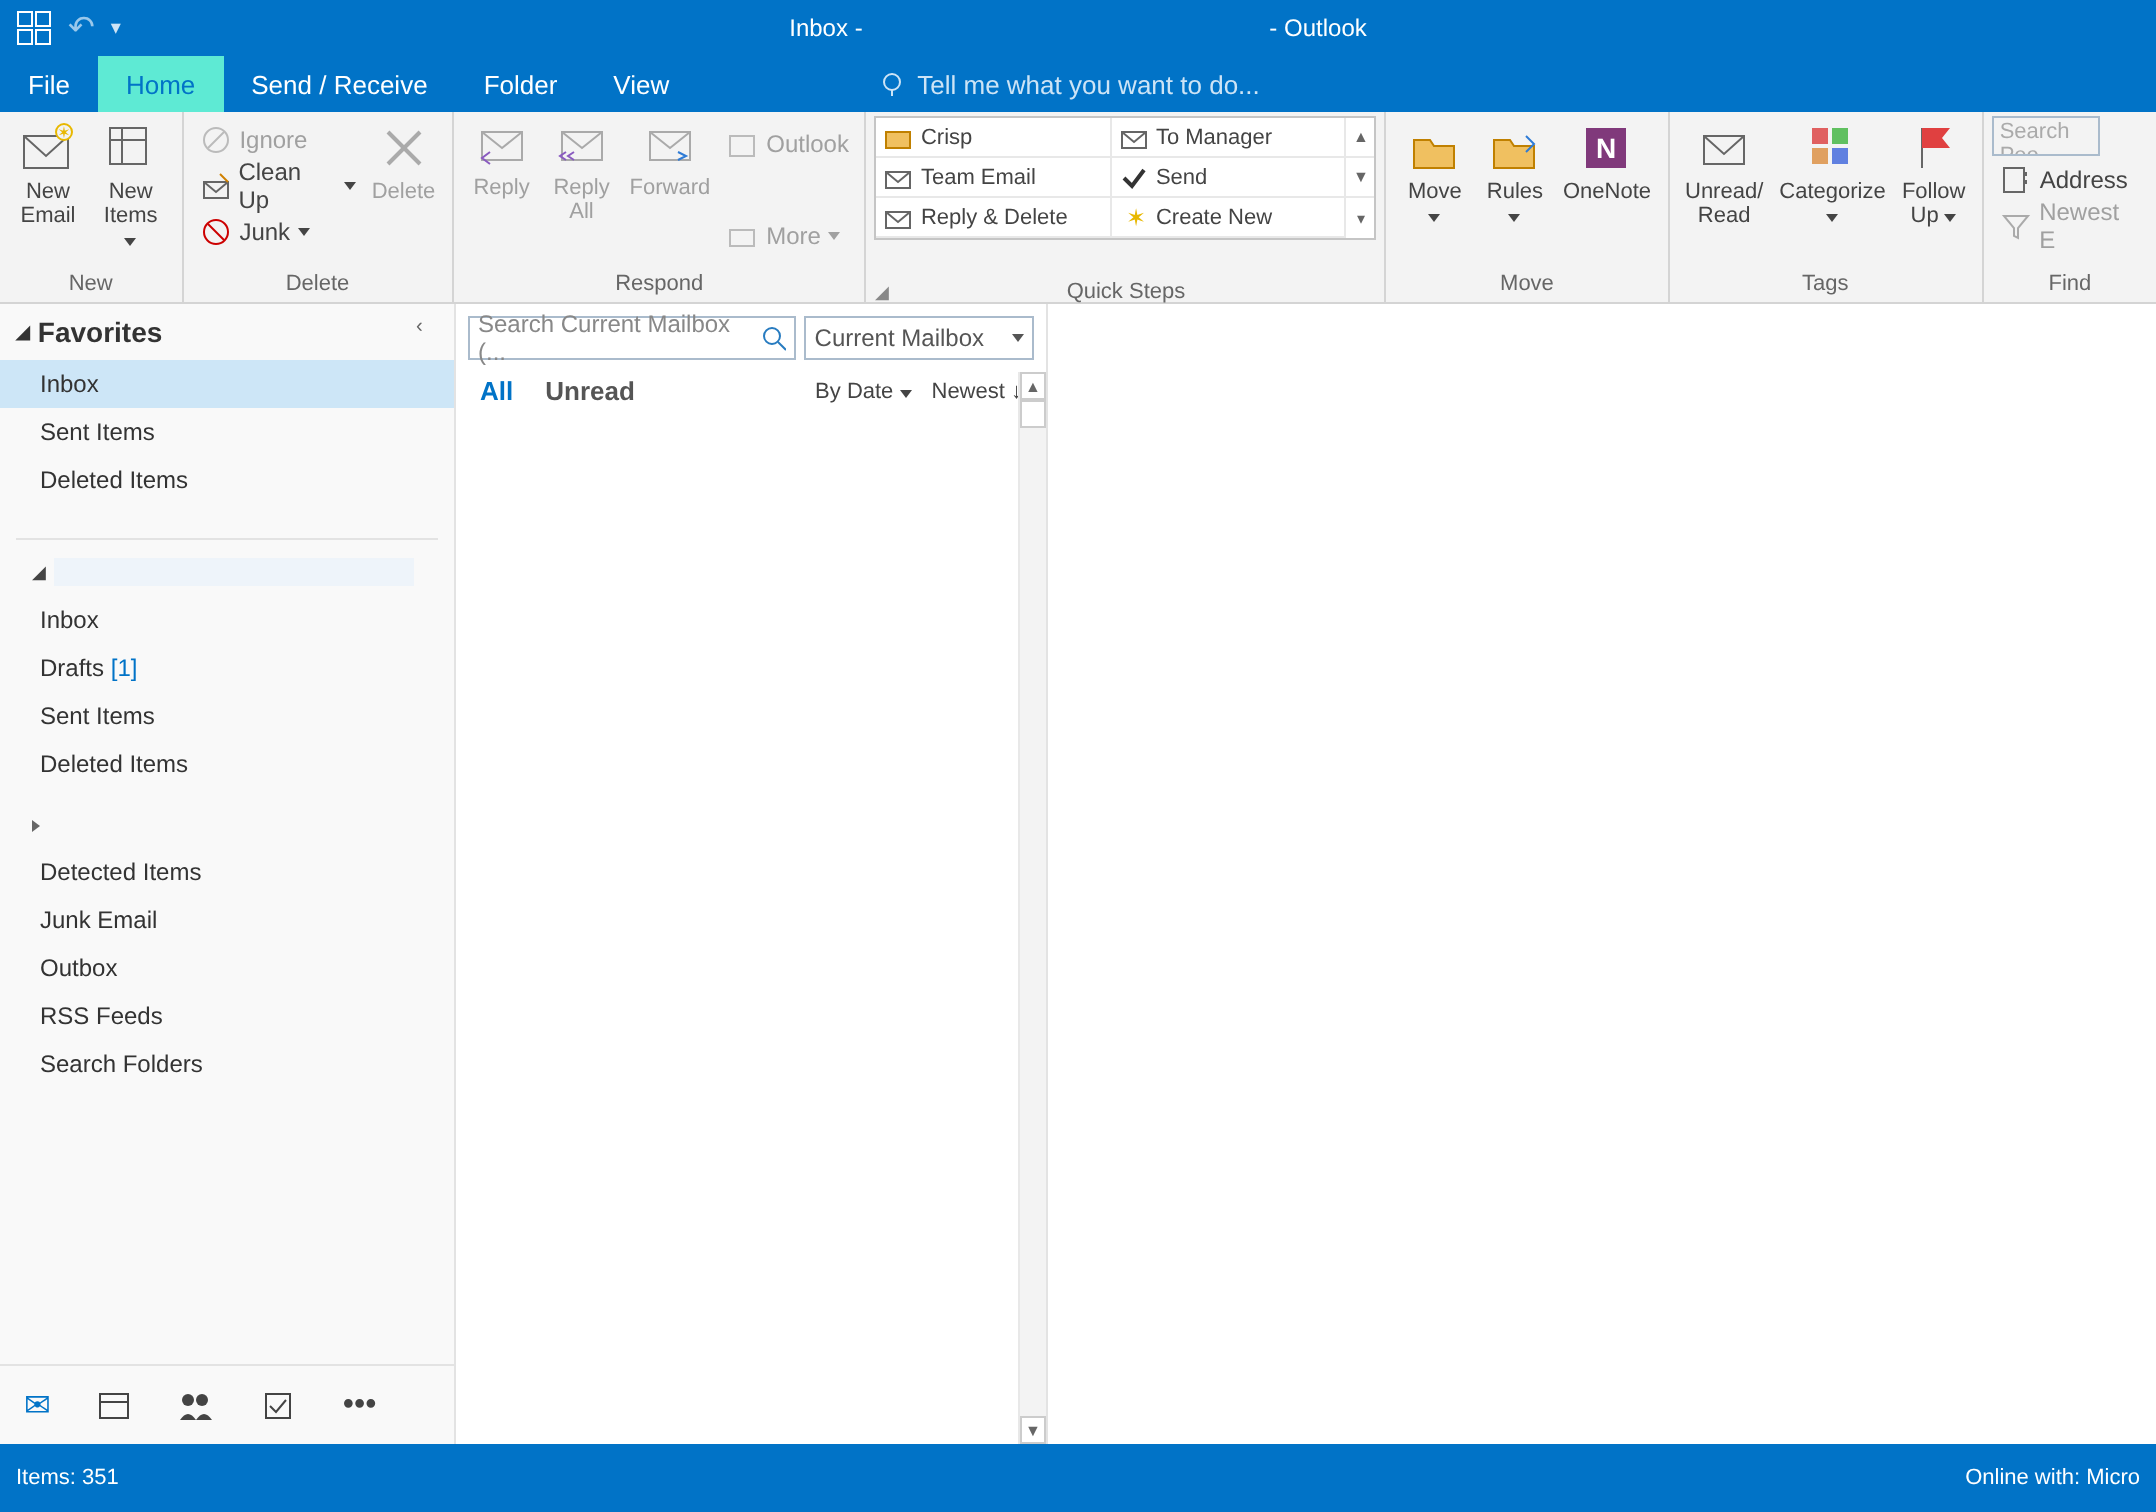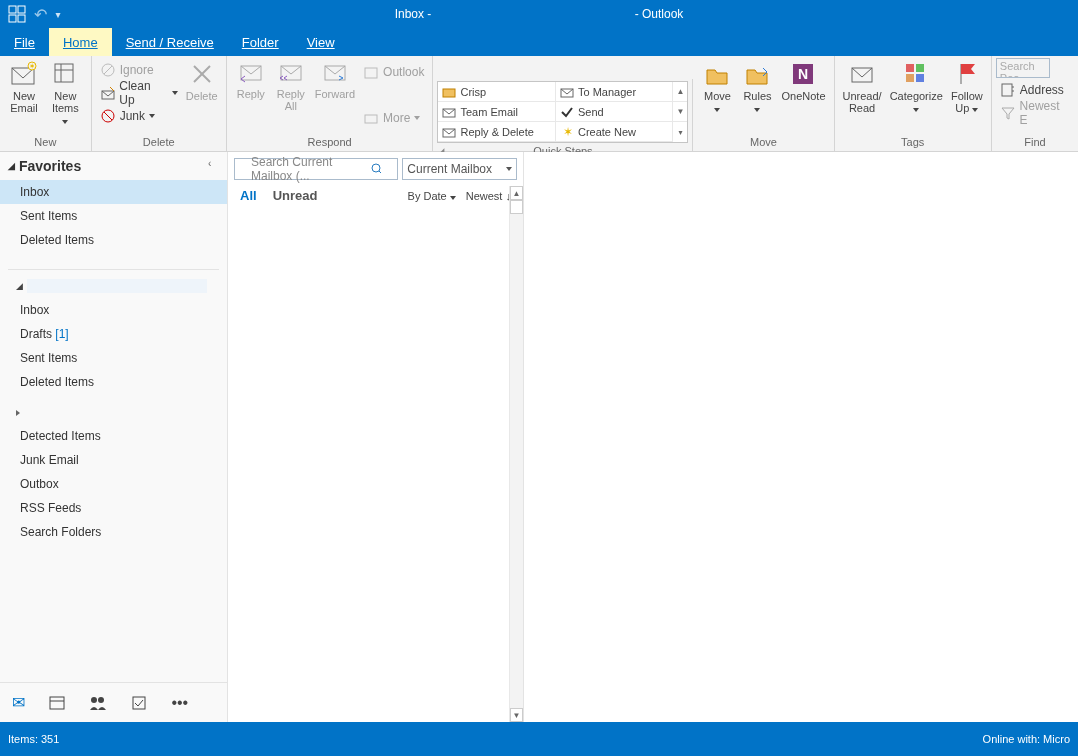--- a/index.html
+++ b/index.html
@@ -1,54 +1,54 @@
 <!DOCTYPE html>
 <html><head>
 <meta charset="utf-8">
 <style>
 * { margin:0; padding:0; box-sizing:border-box; font-family:"Segoe UI",Arial,sans-serif; }
 body { width:1078px; height:756px; overflow:hidden; background:#fff; font-size:12px; color:#444; display:flex; flex-direction:column; }
 .titlebar { height:28px; background:#0173c7; display:flex; align-items:center; color:#fff; position:relative; }
 .titlebar .qat { display:flex; gap:8px; padding:0 8px; align-items:center; }
 .titlebar .title { position:absolute; left:50%; transform:translateX(-50%); font-size:12px; white-space:pre; }
 .tabs { height:28px; background:#0173c7; display:flex; align-items:stretch; color:#fff; }
-.tabs .tab { padding:0 14px; display:flex; align-items:center; cursor:pointer; font-size:13px;text-decoration:underline; }
+.tabs .tab { padding:0 14px; display:flex; align-items:center; cursor:pointer; font-size:13px; }
 .tabs .tab.file { background:#0173c7; }
-.tabs .tab.active { background:#fef9c3; color:#0173c7; }
+.tabs .tab.active { background:#5eead4; color:#0173c7; }
 .tellme { display:flex; align-items:center; gap:6px; padding-left:90px; color:#cde4f6; font-size:13px; }
 .ribbon { height:96px; background:#f3f3f3; border-bottom:1px solid #d4d4d4; display:flex; }
 .group { border-right:1px solid #d4d4d4; display:flex; flex-direction:column; padding:2px 4px 0 4px; }
 .group-body { flex:1; display:flex; align-items:flex-start; }
 .group-label { text-align:center; font-size:11px; color:#666; padding:2px 0 3px 0; }
 .bigbtn { display:flex; flex-direction:column; align-items:center; justify-content:flex-start; padding:2px 4px; cursor:pointer; text-align:center; font-size:11px; line-height:1.1; gap:2px; min-width:40px;}
 .bigbtn.disabled { color:#a0a0a0; }
 .smallbtn { display:flex; align-items:center; gap:4px; padding:1px 4px; cursor:pointer; font-size:12px; height:23px;}
 .smallbtn.disabled { color:#a0a0a0; }
 .col { display:flex; flex-direction:column; }
-.quicksteps { width:260px;margin-top:23px; }
+.quicksteps { width:260px; }
 .qs-grid { flex:1; display:grid; grid-template-columns:1fr 1fr 14px; grid-template-rows:20px 20px 20px; border:1px solid #c5c5c5; background:#fff; width:252px;}
 .qs-cell { border-right:1px solid #e8e8e8; border-bottom:1px solid #e8e8e8; display:flex; align-items:center; gap:4px; padding:0 4px; font-size:11px; cursor:pointer;}
 .qs-arrow { grid-column:3; display:flex; align-items:center; justify-content:center; font-size:8px; color:#666; border-bottom:1px solid #e8e8e8; cursor:pointer;}
 .dialog-launcher { font-size:9px; color:#888; float:right; margin:-14px 2px 0 0; cursor:pointer;}
 .main { flex:1; display:flex; overflow:hidden; background:#fff;}
 .navpane { width:228px; border-right:1px solid #e3e3e3; display:flex; flex-direction:column; background:#f9f9f9;}
 .navpane .header { font-size:14px; font-weight:600; padding:6px 8px; display:flex; align-items:center; gap:4px; color:#333;}
 .navpane .collapse { position:absolute; left:208px; margin-top:6px; color:#666; font-size:10px; cursor:pointer;}
 .navitem { padding:5px 8px 5px 20px; font-size:12px; cursor:pointer; color:#333;}
 .navitem.selected { background:#cde6f7; }
 .navitem .count { color:#0173c7; }
 .navsep { height:14px; border-bottom:1px solid #e3e3e3; margin:4px 8px;}
 .navspacer { height:8px;}
 .account-row { padding:5px 8px 5px 16px; font-size:12px; display:flex; align-items:center; gap:4px; cursor:pointer;}
 .navbottom { border-top:1px solid #e3e3e3; height:40px; display:flex; align-items:center; gap:24px; padding:0 12px;}
 .navbottom .ico { color:#444; cursor:pointer; font-size:16px;}
 .navbottom .ico.active { color:#0173c7;}
 .listpane { width:296px; border-right:1px solid #e3e3e3; display:flex; flex-direction:column; padding:6px 6px 0 6px; position:relative;}
 .searchrow { display:flex; gap:4px; }
-.searchbox { flex:1; border:1px solid #abc; height:22px; display:flex; align-items:center; padding:0 16px; color:#888; justify-content:space-between;}
+.searchbox { flex:1; border:1px solid #abc; height:22px; display:flex; align-items:center; padding:0 4px; color:#888; justify-content:space-between;}
 .scopebox { border:1px solid #abc; height:22px; display:flex; align-items:center; padding:0 4px; color:#555; gap:14px;}
 .filterrow { display:flex; gap:16px; padding:8px 6px; align-items:center; font-size:13px;}
 .filterrow .all { color:#0173c7; font-weight:600;}
 .filterrow .sort { margin-left:auto; font-size:11px; color:#444; display:flex; gap:10px;}
 .scroll-track { position:absolute; right:0; top:34px; bottom:0; width:14px; background:#f3f3f3; border-left:1px solid #e8e8e8;}
 .scroll-arrow { height:14px; display:flex; align-items:center; justify-content:center; font-size:8px; color:#666; border:1px solid #ccc; background:#fff; cursor:pointer;}
 .scroll-thumb { height:14px; background:#fff; border:1px solid #ccc; margin-top:0;}
 .readpane { flex:1; background:#fff;}
 .statusbar { height:34px; background:#0173c7; color:#fff; display:flex; align-items:center; padding:0 8px; font-size:11px; justify-content:space-between;}
 svg { display:block; }
@@ -73,20 +73,27 @@
   </div>
   <div class="title">Inbox -                                                             - Outlook</div>
 </div>
 
 <div class="tabs">
   <div class="tab file">File</div>
   <div class="tab active">Home</div>
   <div class="tab">Send / Receive</div>
   <div class="tab">Folder</div>
   <div class="tab">View</div>
+  <div class="tellme">
+    <svg width="14" height="14">
+        <circle cx="7" cy="6" r="4" fill="none" stroke="#cde4f6"></circle>
+        <line x1="7" y1="10" x2="7" y2="13" stroke="#cde4f6"></line>
+      </svg>
+    <span>Tell me what you want to do...</span>
+  </div>
 </div>
 
 <div class="ribbon">
 
   <div class="group">
     <div class="group-body">
       <div class="bigbtn">
         <svg width="28" height="28">
             <rect x="2" y="8" width="22" height="16" fill="none" stroke="#666"></rect>
             <polyline points="2,8 13,18 24,8" fill="none" stroke="#666"></polyline>

